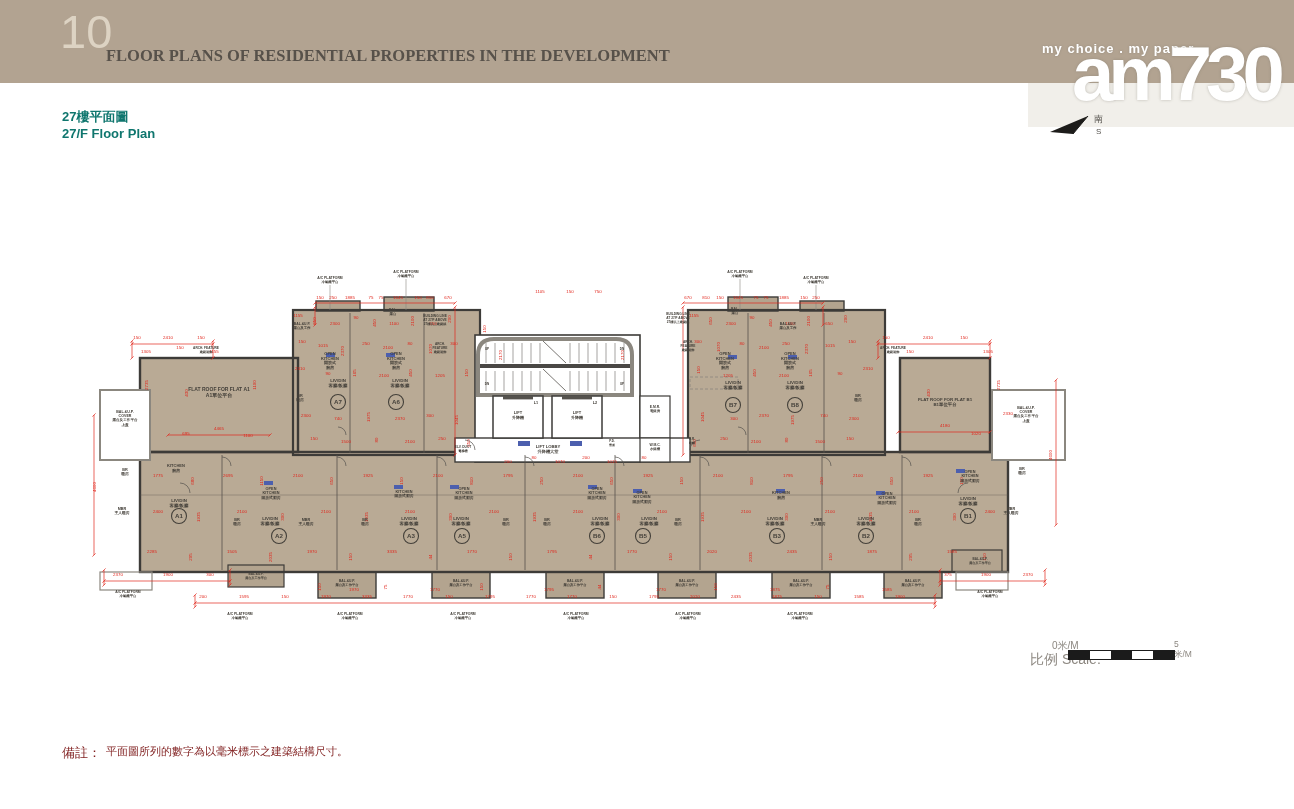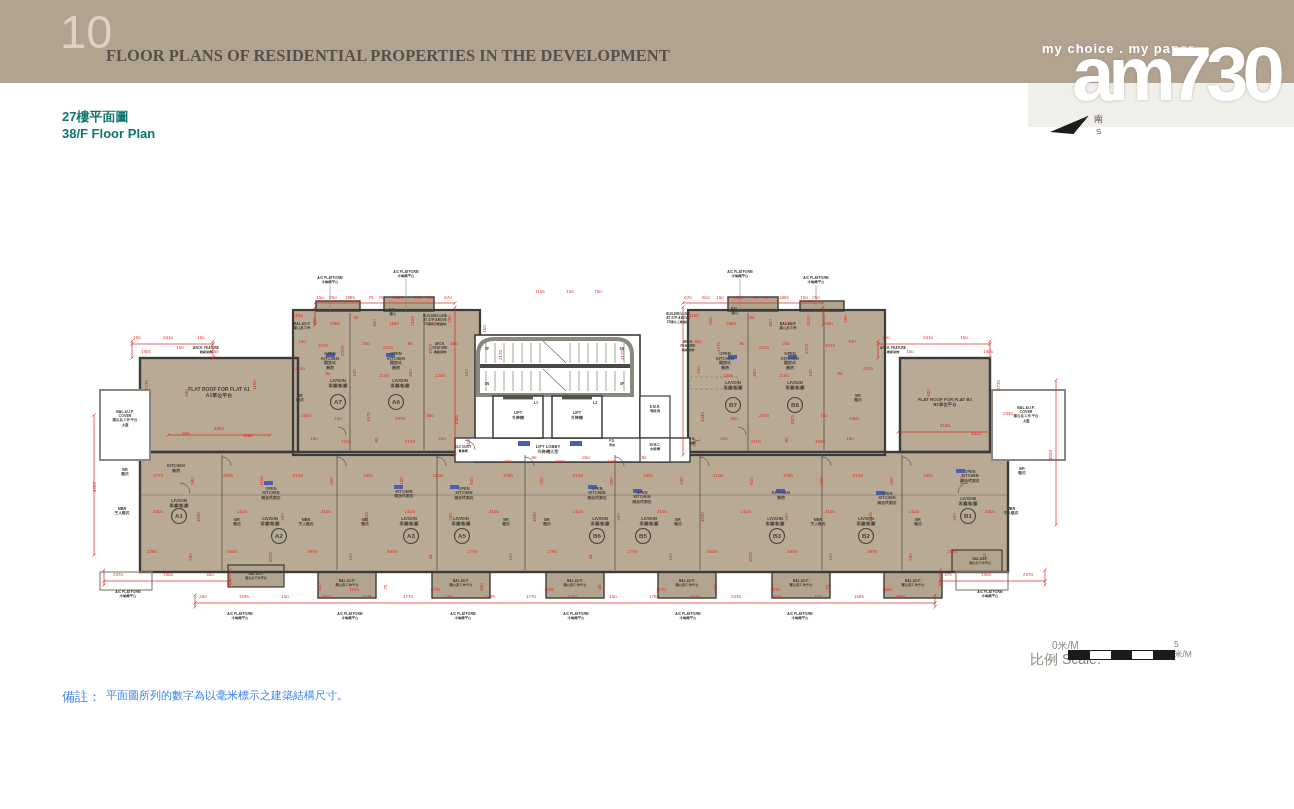--- a/index.html
+++ b/index.html
@@ -27,21 +27,21 @@
   #compass{position:absolute;left:1048px;top:108px;}
   
   #scalebar{position:absolute;left:1014px;top:638px;width:180px;height:26px;color:#8c8780;}
   #scale-label{position:absolute;left:16px;top:13px;font-size:14px;}
   #scale-0{position:absolute;left:38px;top:1px;font-size:10px;}
   #scale-5{position:absolute;left:148px;top:1px;font-size:8.5px;padding-left:12px;}
   #bar{position:absolute;left:54px;top:12px;width:105px;height:8px;border:1px solid #1b1b1b;display:flex;}
   #bar div{flex:1;}
   .bk{background:#1b1b1b;} .wt{background:#fff;}
   
-  #notes{position:absolute;left:62px;top:688px;color:#3b82f6;}
+  #notes{position:absolute;left:62px;top:744px;color:#7f1d1d;}
   .note-row{display:flex;margin-bottom:8px;}
   .note-label{width:44px;flex:none;font-size:13px;}
   .note-text{font-size:11px;}
   #plan-wrap{position:absolute;left:88px;top:265px;width:1000px;height:380px;}
   svg{font-family:"Liberation Sans",sans-serif;}
 </style>
 </head>
 <body>
 
 <div id="header" style="background: rgb(178, 163, 145);">
@@ -55,21 +55,21 @@
 
 <svg id="compass" width="70" height="36" viewBox="0 0 70 36">
   <polygon points="2,24 40,8 25,26" fill="#1d1c1a"></polygon>
   <line x1="25" y1="26" x2="40" y2="8" stroke="#1d1c1a" stroke-width="1"></line>
   <text id="compass-cn" x="46" y="14" font-size="9" fill="#55524d">南</text>
   <text id="compass-en" x="48" y="26" font-size="8" fill="#55524d">S</text>
 </svg>
 
 <div id="floor-label">
   <div>27樓平面圖</div>
-  <div>38/F Floor Plan</div>
+  <div>27/F Floor Plan</div>
 </div>
 
 <div id="plan-wrap">
 <svg id="plan-svg" width="1000" height="380" viewBox="0 0 1000 380">
   <g>
     <rect x="52" y="93" width="158" height="94" fill="#b9aa95"></rect>
     <rect x="812" y="93" width="90" height="94" fill="#b9aa95"></rect>
     <rect x="205" y="45" width="187" height="145" fill="#b9aa95"></rect>
     <rect x="600" y="45" width="197" height="145" fill="#b9aa95"></rect>
     <rect x="52" y="187" width="868" height="120" fill="#b9aa95"></rect>

